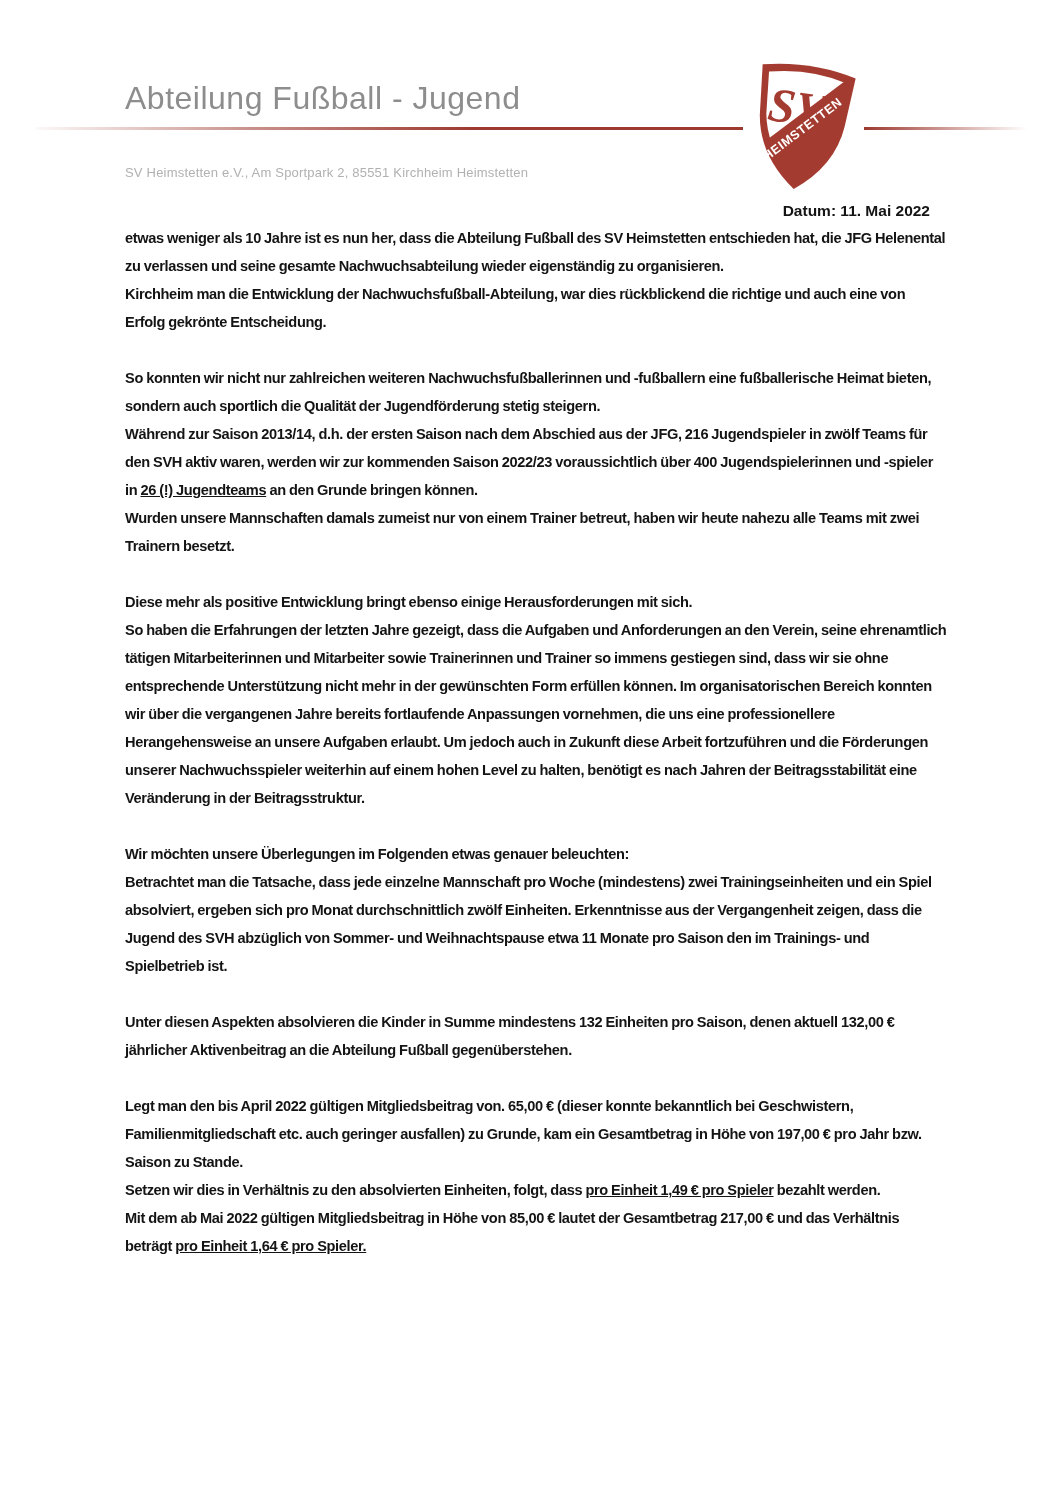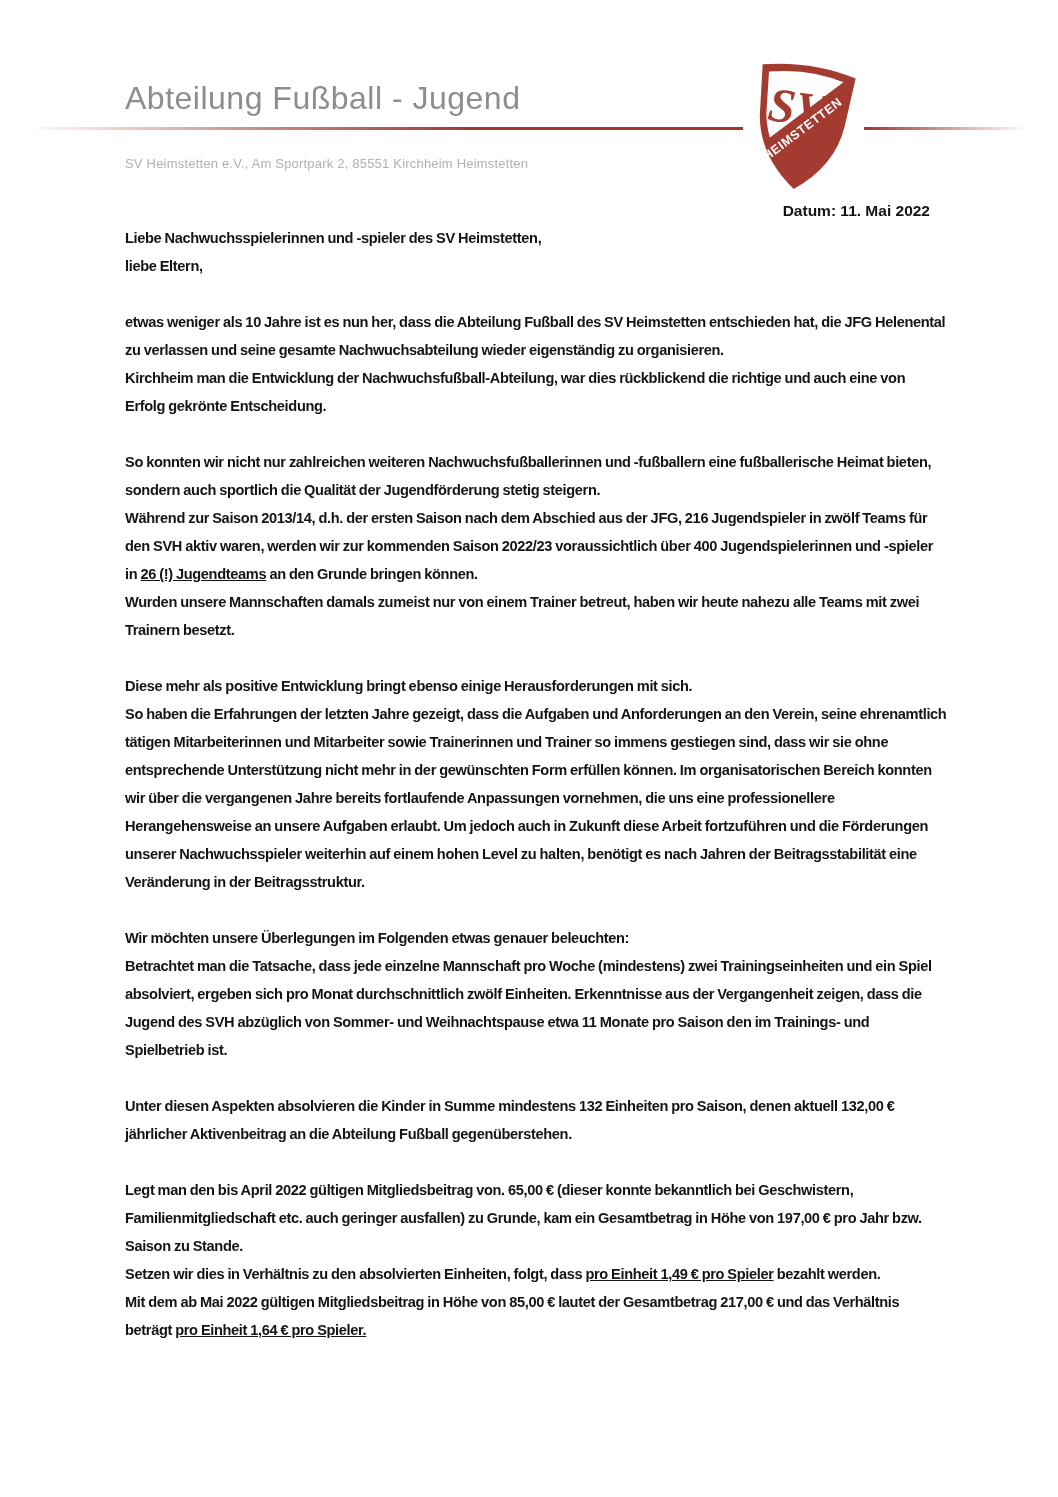--- a/index.html
+++ b/index.html
@@ -40,21 +40,21 @@
   .crest {
     position: absolute;
     left: 744px;
     top: 58px;
     width: 118px;
     height: 140px;
   }
   .address-line {
     position: absolute;
     left: 125px;
-    top: 156px;
+    top: 165px;
     font-size: 13px;
     color: #b2b0b0;
     letter-spacing: 0.2px;
     white-space: nowrap;
   }
   .date-line {
     position: absolute;
     right: 128px;
     top: 202px;
     font-size: 15.5px;
@@ -104,24 +104,20 @@
       </g>
     </svg>
   </div>
 
   <div class="address-line">SV Heimstetten e.V., Am Sportpark 2, 85551 Kirchheim Heimstetten</div>
 
   <div class="date-line">Datum: 11. Mai 2022</div>
 
   <div class="letter-body">
       <div class="paragraph">
-        <div class="line"><span>Liebe Nachwuchsspielerinnen und -spieler des SV Heimstetten,</span></div>
-        <div class="line"><span>liebe Eltern,</span></div>
-      </div>
-      <div class="paragraph">
         <div class="line"><span>etwas weniger als 10 Jahre ist es nun her, dass die Abteilung Fußball des SV Heimstetten entschieden hat, die JFG Helenental zu verlassen und seine gesamte Nachwuchsabteilung wieder eigenständig zu organisieren.</span></div>
         <div class="line"><span>Kirchheim man die Entwicklung der Nachwuchsfußball-Abteilung, war dies rückblickend die richtige und auch eine von Erfolg gekrönte Entscheidung.</span></div>
       </div>
       <div class="paragraph">
         <div class="line"><span>So konnten wir nicht nur zahlreichen weiteren Nachwuchsfußballerinnen und -fußballern eine fußballerische Heimat bieten, sondern auch sportlich die Qualität der Jugendförderung stetig steigern.</span></div>
         <div class="line"><span>Während zur Saison 2013/14, d.h. der ersten Saison nach dem Abschied aus der JFG, 216 Jugendspieler in zwölf Teams für den SVH aktiv waren, werden wir zur kommenden Saison 2022/23 voraussichtlich über 400 Jugendspielerinnen und -spieler in </span><span class="emph">26 (!) Jugendteams</span><span> an den Grunde bringen können.</span></div>
         <div class="line"><span>Wurden unsere Mannschaften damals zumeist nur von einem Trainer betreut, haben wir heute nahezu alle Teams mit zwei Trainern besetzt.</span></div>
       </div>
       <div class="paragraph">
         <div class="line"><span>Diese mehr als positive Entwicklung bringt ebenso einige Herausforderungen mit sich.</span></div>

